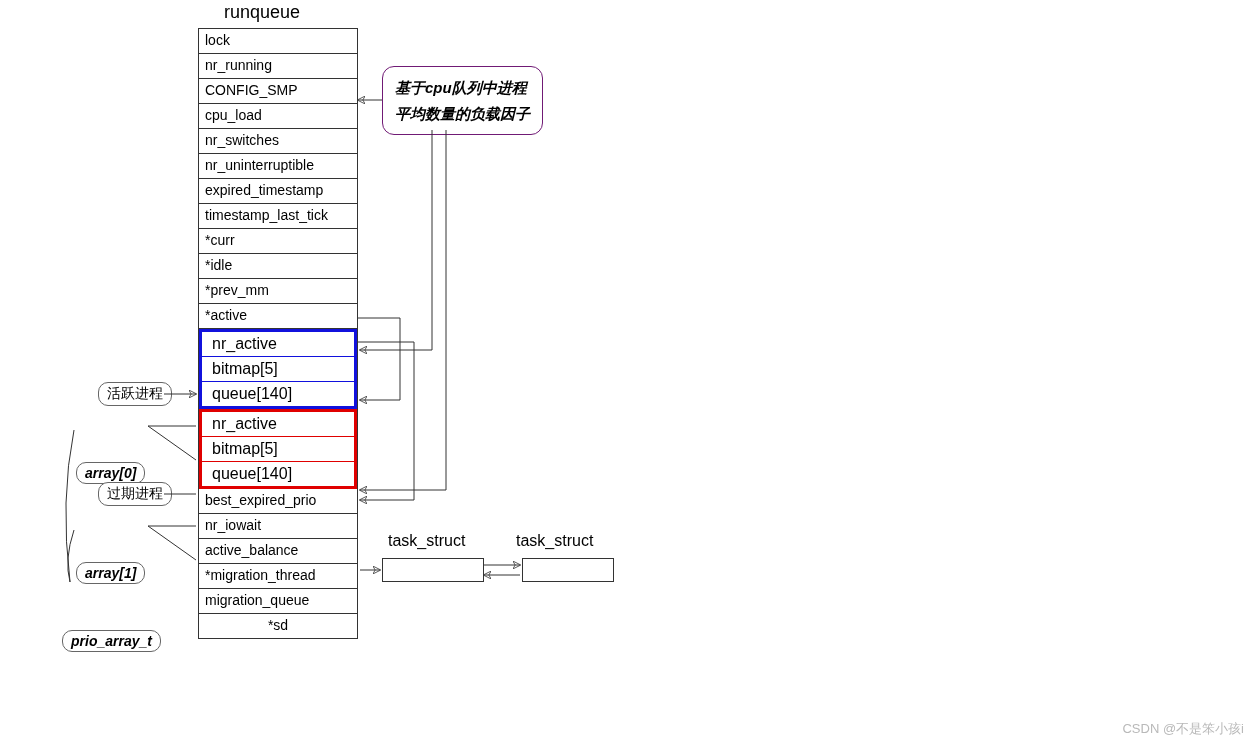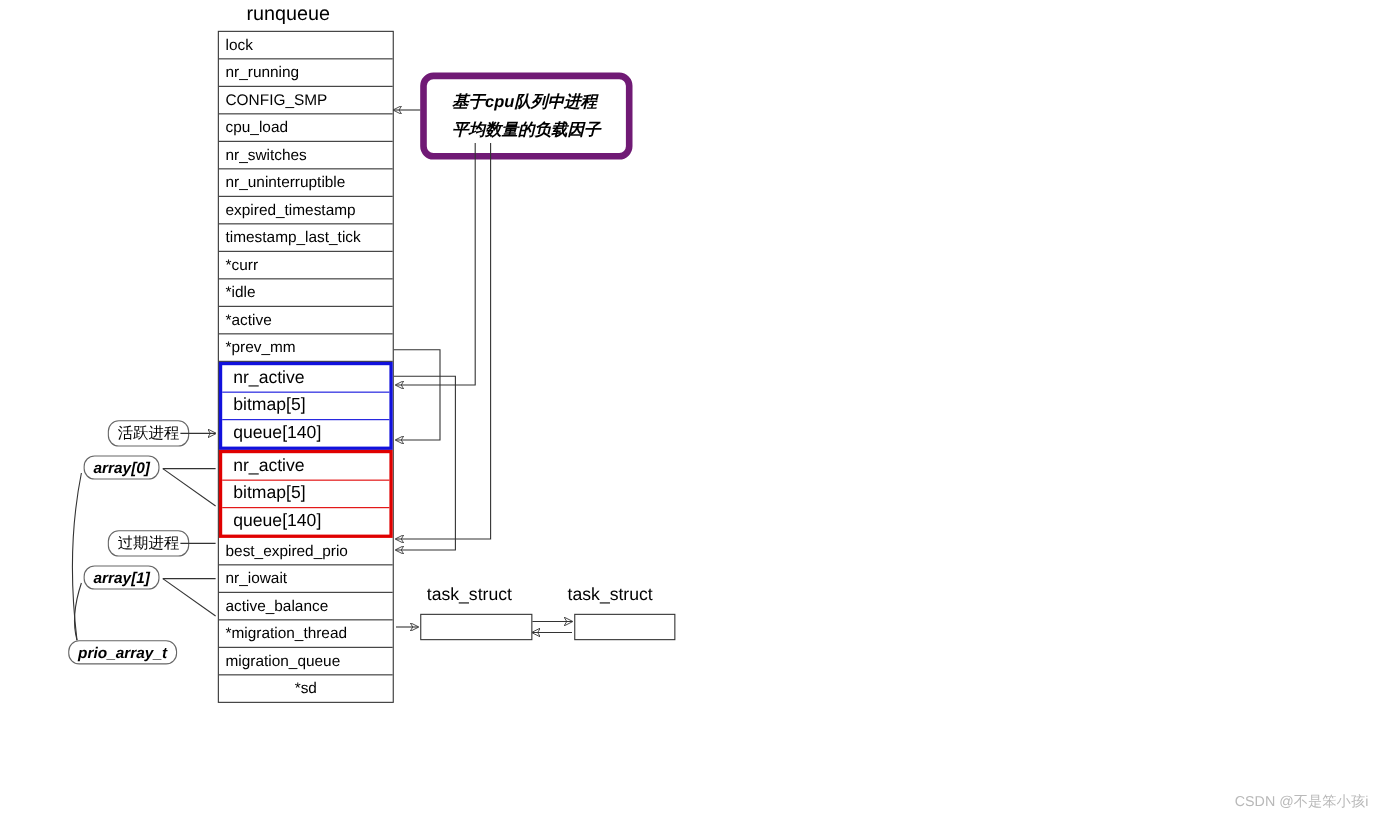--- a/index.html
+++ b/index.html
@@ -60,26 +60,26 @@
 
   .bubble {
     position: absolute;
     border: 1px solid #666;
     border-radius: 10px;
     padding: 2px 8px;
     font-size: 14px;
     background: #fff;
     white-space: nowrap;
   }
-  .bubble.bold { font-weight: bold; font-style: italic; }
+  .bubble.bold { font-weight: bold; font-style: italic; margin-top: 48px; }
   .callout {
     position: absolute;
-    border: 6px solid #701a75;
+    border: 1px solid #701a75;
     border-radius: 12px;
-    padding: 8px 23px;
+    padding: 8px 12px;
     font-size: 15px;
     font-weight: bold;
     font-style: italic;
     background: #fff;
     line-height: 1.7;
   }
 
   
   .ts-label { position:absolute; font-size:16px; }
   .ts-box { position:absolute; border:1px solid #333; height:22px; }
@@ -112,22 +112,22 @@
     <div class="cell">lock</div>
     <div class="cell">nr_running</div>
     <div class="cell">CONFIG_SMP</div>
     <div class="cell">cpu_load</div>
     <div class="cell">nr_switches</div>
     <div class="cell">nr_uninterruptible</div>
     <div class="cell">expired_timestamp</div>
     <div class="cell">timestamp_last_tick</div>
     <div class="cell">*curr</div>
     <div class="cell">*idle</div>
+    <div class="cell">*prev_mm</div>
     <div class="cell">*active</div>
-    <div class="cell">*prev_mm</div>
 
     <div class="prio-group blue">
       <div class="pcell">nr_active</div>
       <div class="pcell">bitmap[5]</div>
       <div class="pcell">queue[140]</div>
     </div>
     <div class="prio-group red">
       <div class="pcell">nr_active</div>
       <div class="pcell">bitmap[5]</div>
       <div class="pcell">queue[140]</div>

